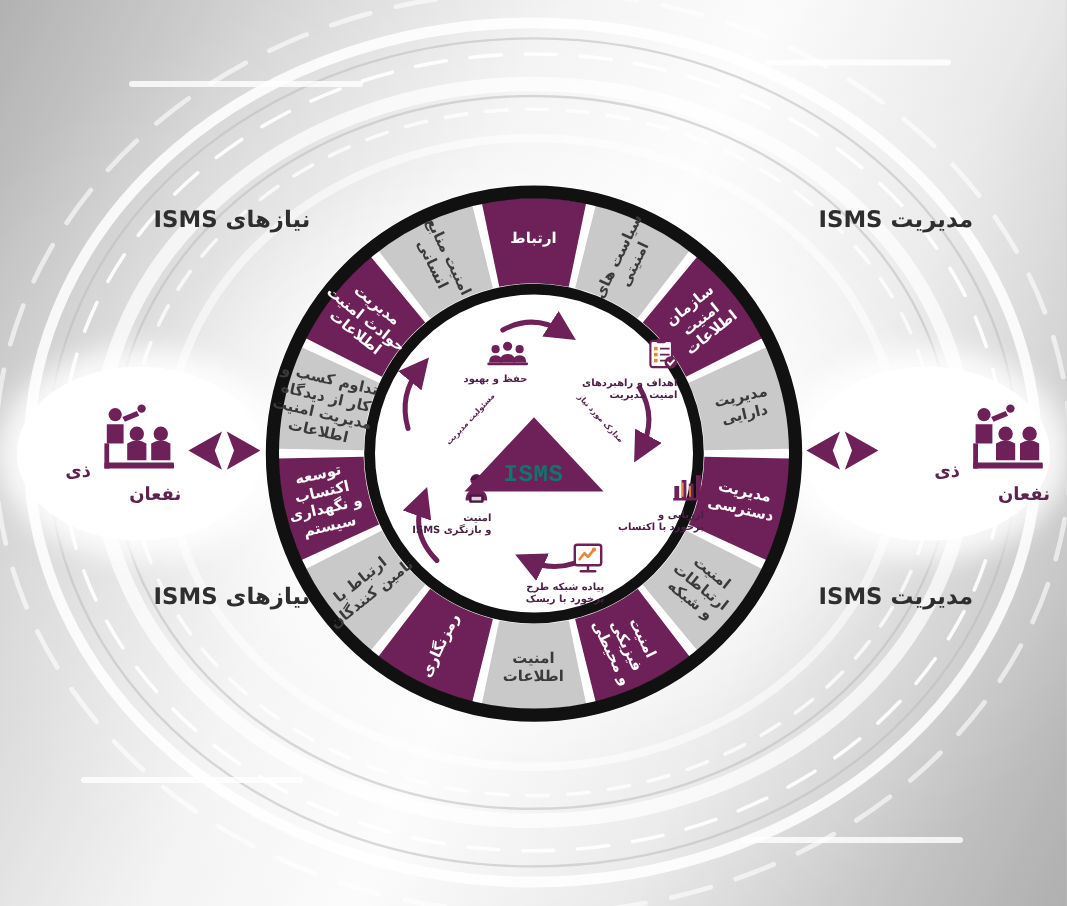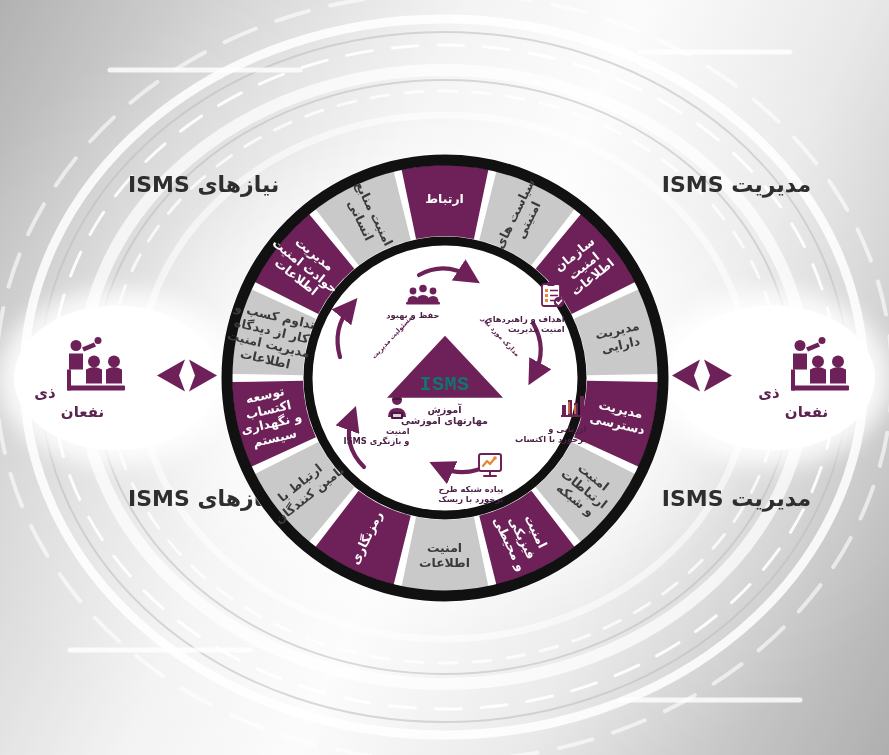--- a/index.html
+++ b/index.html
@@ -89,30 +89,30 @@
     position:absolute;top:50%;transform:translateY(-50%);
     width:205px;height:145px;
     display:flex;align-items:center;justify-content:center;gap:6px;
   }
   .pod .blob{
     position:absolute;left:0;top:0;width:205px;height:145px;
     background:#ffffff;border-radius:50%/50%;
     box-shadow:0 0 22px 16px rgba(255,255,255,.85);
   }
   .pod-inner{position:relative;display:flex;align-items:center;gap:4px;}
-  .pod .people{text-align:center;}
+  .pod .people{}
   .pod .people .lbl{
     margin-top:2px;font-size:15px;font-weight:700;color:#5d2350;
   }
   #pod-left{left:14px;}
   #pod-right{right:14px;}
 
   
   .corner{
-    position:absolute;font-size:22px;font-weight:700;color:#2e2e2e;
+    position:absolute;font-size:19px;font-weight:700;color:#2e2e2e;
     white-space:nowrap;
   }
   #c-tl{left:128px;top:172px;}
   #c-tr{right:78px;top:172px;}
   #c-bl{left:128px;top:486px;}
   #c-br{right:78px;top:486px;}
 </style>
 </head>
 <body>
 
@@ -395,18 +395,14 @@
       </div>
     </div>
 
   <div id="tri">
     <div class="tri-wrap">
       <div class="tri-shape"></div>
       <div class="isms">ISMS</div>
       <div class="side left">مسئولیت مدیریت</div>
       <div class="side right">مدارک مورد نیاز</div>
     </div>
-    <div class="tri-cap">
-      <div>آموزش</div>
-      <div>مهارتهای آموزشی</div>
-    </div>
   </div>
 </div>
 
 </body></html>

